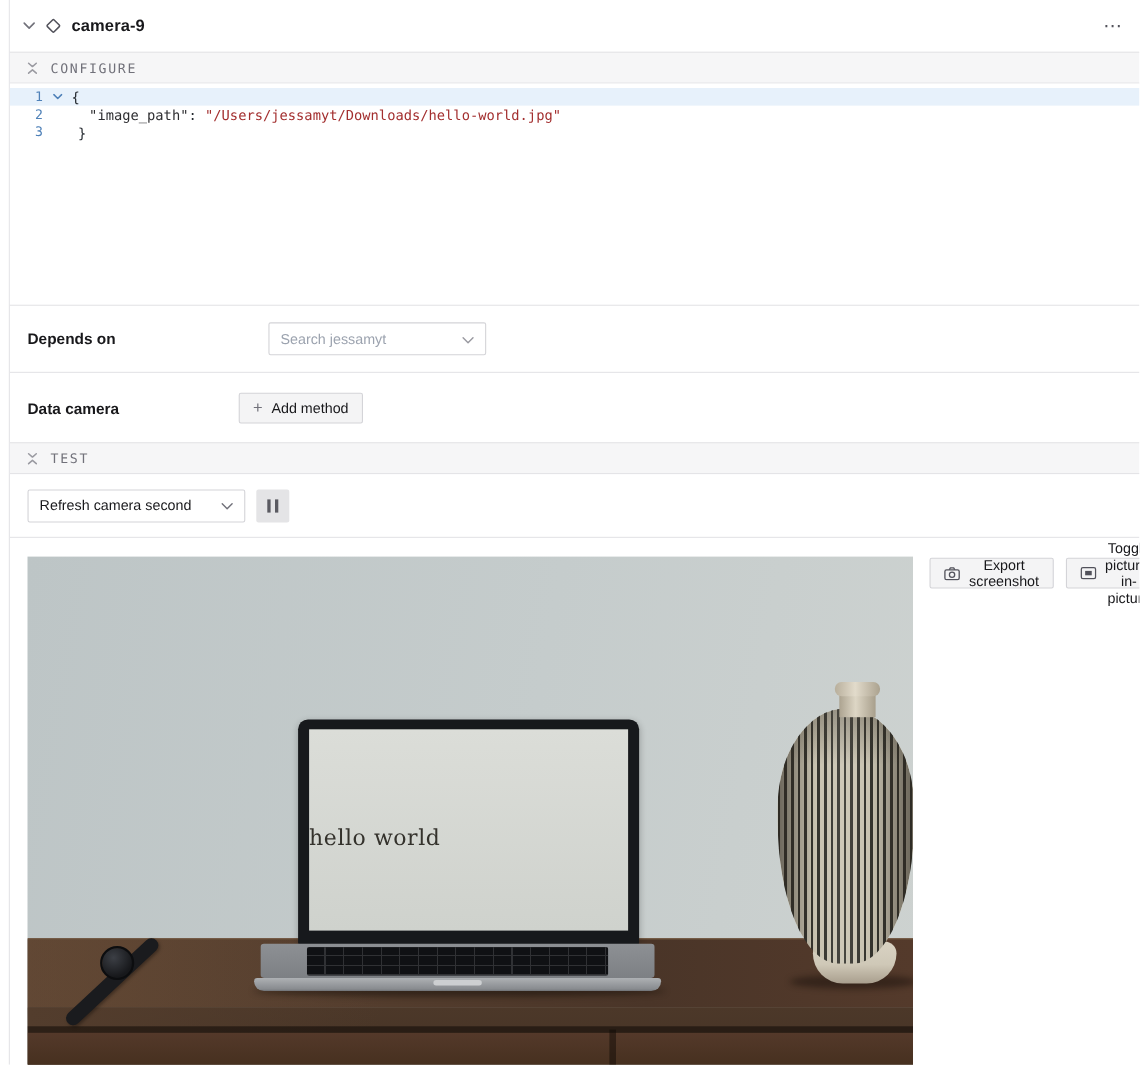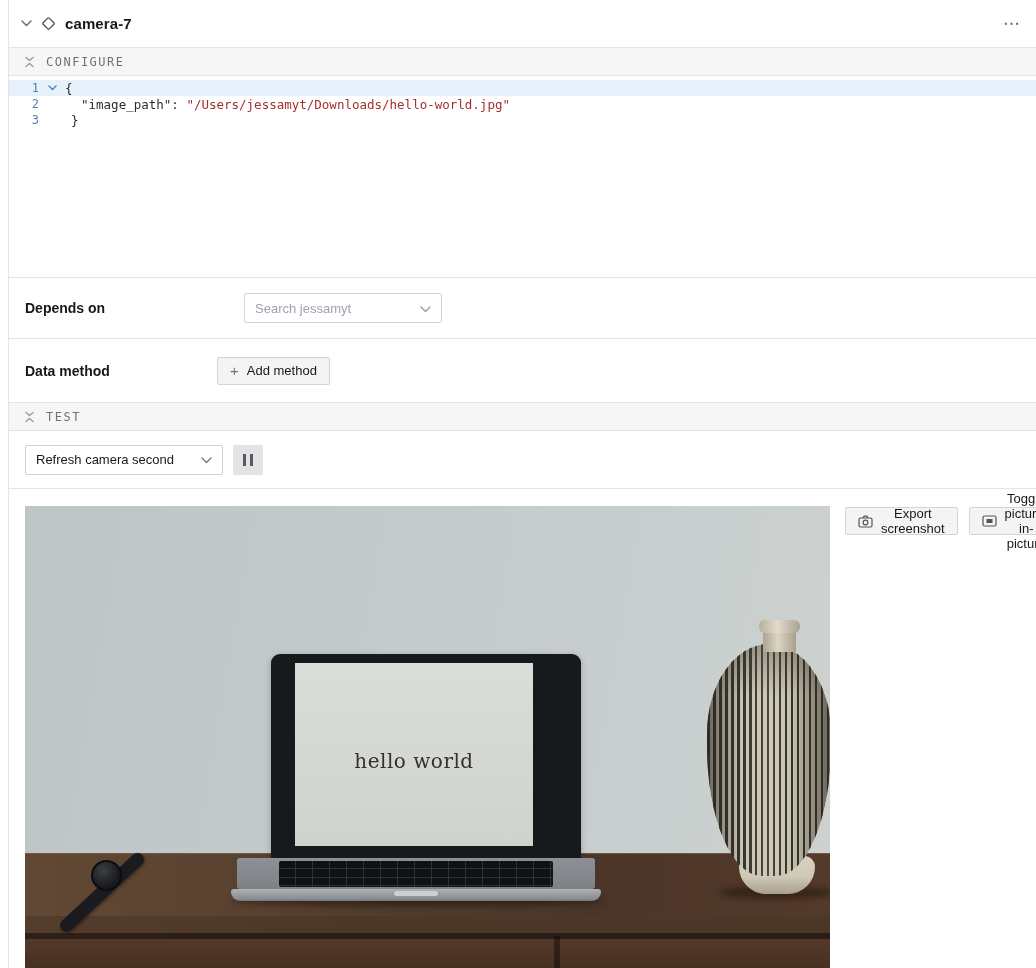--- a/index.html
+++ b/index.html
@@ -90,23 +90,23 @@
   .desk-edge { left:0; right:0; top:410px; height:3px; background:rgba(255,255,255,.14); }
   .drawer-gap-h { left:0; right:0; top:427px; height:6px; background:rgba(15,9,5,.55); }
   .drawer-face { left:0; right:0; top:433px; height:30px;
     background:linear-gradient(180deg,#54392a, #46301f); }
   .drawer-gap-v { left:529px; top:430px; width:6px; height:33px; background:rgba(15,9,5,.5); }
 
   .laptop-shadow { left:205px; top:390px; width:375px; height:10px; border-radius:50%;
     background:rgba(10,6,3,.45); filter:blur(3px); }
   .screen { left:246px; top:148px; width:310px; height:205px; background:#17191c;
     border-radius:9px 9px 2px 2px; box-shadow:0 2px 6px rgba(20,20,20,.25); }
-  .display { left:24px; top:9px; width:238px; height:183px;
+  .display { left:10px; top:9px; width:290px; height:183px;
     background:linear-gradient(180deg,#dbddd8 0%, #cfd2cd 100%);
-    display:flex; align-items:center; justify-content:center; }
+    display:flex; align-items:center; }
   .screen-text { position:static; font-family:"DejaVu Serif", serif; font-size:20px; color:#34322c;
     letter-spacing:.5px; transform:translateY(6px); }
   .base { left:212px; top:352px; width:358px; height:44px; }
   .deck { left:0; top:0; width:358px; height:31px; border-radius:3px;
     background:linear-gradient(180deg,#8d9094 0%, #7d8084 100%); }
   .keyboard { left:42px; top:3px; width:274px; height:26px; border-radius:2px; background-color:#101114;
     background-image:repeating-linear-gradient(90deg, transparent 0 16px, #303134 16px 17px),
                      repeating-linear-gradient(180deg, transparent 0 7.5px, #303134 7.5px 8.5px); }
   .front-lip { left:-6px; top:31px; width:370px; height:12px; border-radius:4px 4px 12px 12px;
     background:linear-gradient(180deg,#aeb1b4 0%, #888b8f 85%, #6e7175 100%); }
@@ -146,21 +146,21 @@
       <span class="hdr-icon">
         <svg width="11" height="7" viewBox="0 0 11 7">
             <polyline points="1,1 5.5,5.5 10,1" fill="none" stroke="#71717a" stroke-width="1.5" stroke-linecap="round" stroke-linejoin="round"></polyline>
           </svg>
       </span>
       <span class="hdr-icon">
         <svg width="17" height="17" viewBox="0 0 17 17">
             <rect x="4.2" y="4.2" width="8.6" height="8.6" rx="1" fill="none" stroke="#52525b" stroke-width="1.4" transform="rotate(45 8.5 8.5)"></rect>
           </svg>
       </span>
-      <span class="panel-title">camera-7</span>
+      <span class="panel-title">camera-9</span>
       <span class="spacer"></span>
       <span class="ellipsis-btn">⋯</span>
     </div>
 
     <div class="section-bar">
       <span class="collapse-icon">
         <svg width="11" height="12" viewBox="0 0 11 12">
             <polyline points="2,1.5 5.5,4.5 9,1.5" fill="none" stroke="#9a9aa1" stroke-width="1.4" stroke-linecap="round" stroke-linejoin="round"></polyline>
             <polyline points="2,10.5 5.5,7.5 9,10.5" fill="none" stroke="#9a9aa1" stroke-width="1.4" stroke-linecap="round" stroke-linejoin="round"></polyline>
           </svg>
@@ -200,21 +200,21 @@
           <svg width="11" height="7" viewBox="0 0 11 7">
               <polyline points="1,1 5.5,5.5 10,1" fill="none" stroke="#9a9aa1" stroke-width="1.3" stroke-linecap="round" stroke-linejoin="round"></polyline>
             </svg>
         </span>
       </div>
     </div>
 
     <div class="divider"></div>
 
     <div class="form-row capture">
-      <span class="form-label">Data method</span>
+      <span class="form-label">Data camera</span>
       <button class="btn">
         <span class="plus">+</span>
         <span>Add method</span>
       </button>
     </div>
 
     <div class="section-bar">
       <span class="collapse-icon">
         <svg width="11" height="12" viewBox="0 0 11 12">
             <polyline points="2,1.5 5.5,4.5 9,1.5" fill="none" stroke="#9a9aa1" stroke-width="1.4" stroke-linecap="round" stroke-linejoin="round"></polyline>

